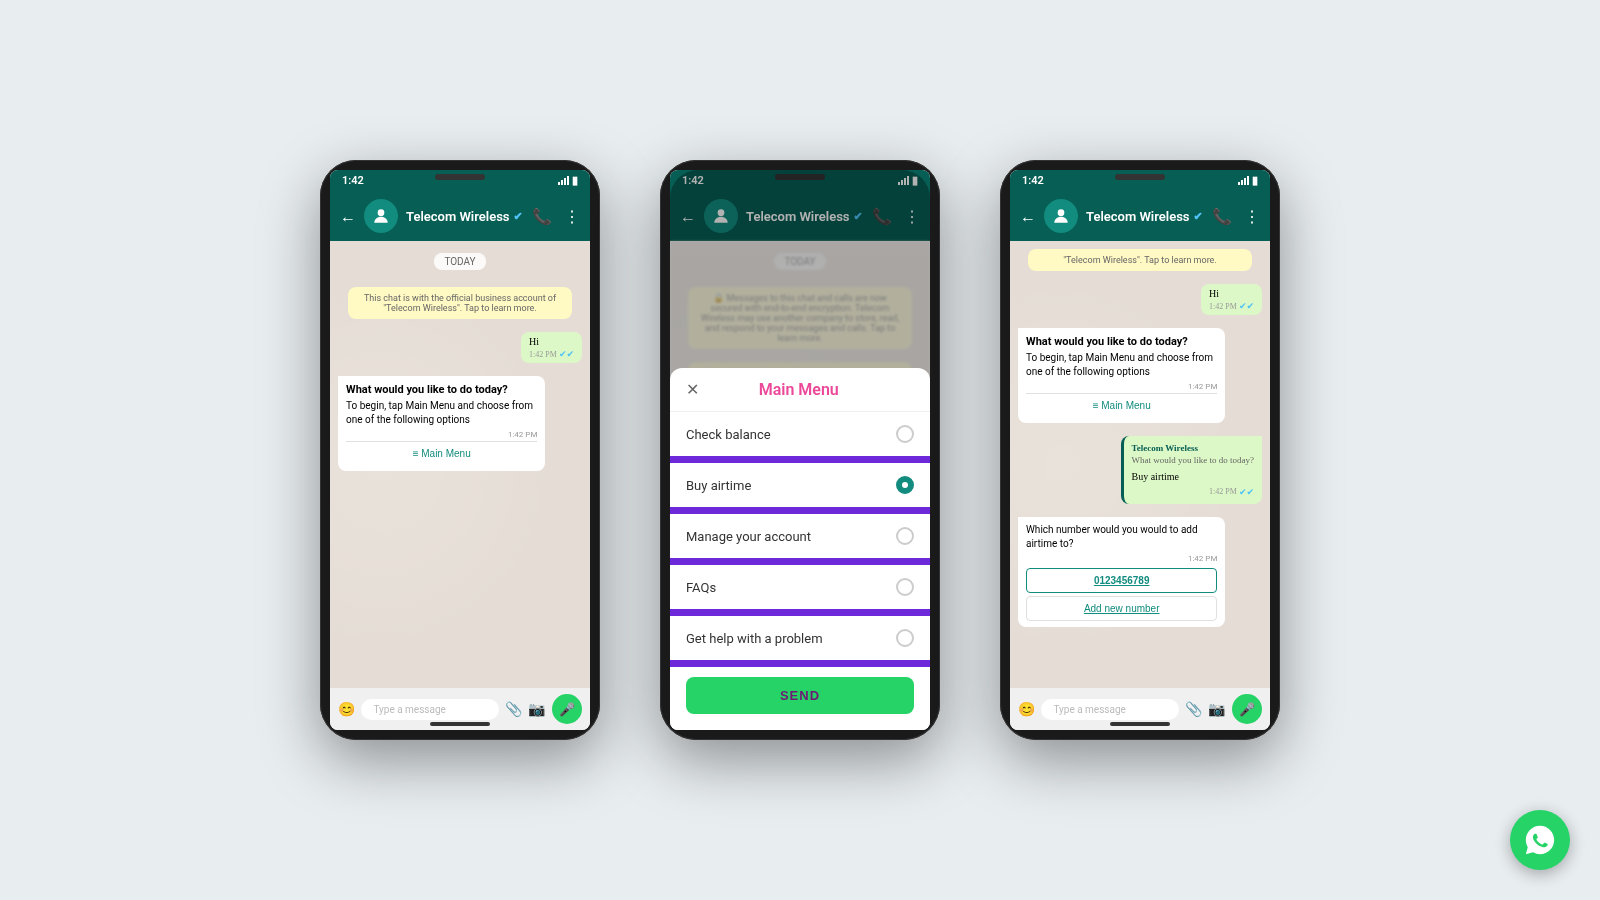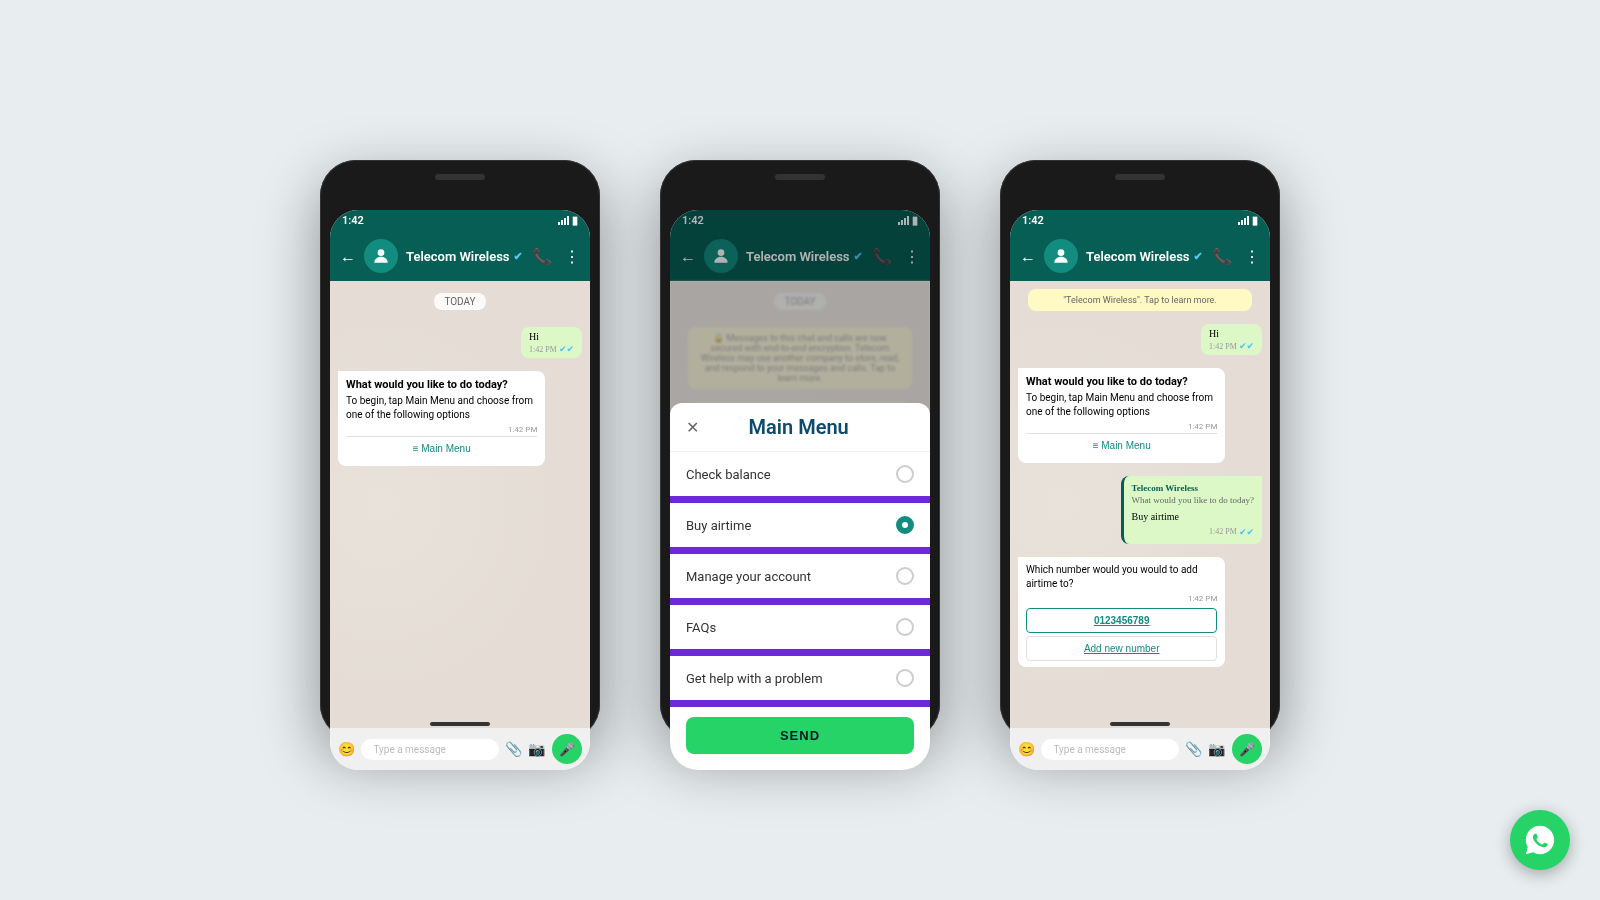--- a/index.html
+++ b/index.html
@@ -27,25 +27,24 @@
       border-radius: 36px;
       padding: 10px;
       box-shadow: 0 20px 60px rgba(0,0,0,0.4), inset 0 0 0 1px #333;
       position: relative;
       flex-shrink: 0;
     }
     .phone-inner {
       width: 100%;
       height: 100%;
       background: #fff;
-      border-radius: 28px;
+      border-radius: 8px;
       overflow: hidden;
       display: flex;
       flex-direction: column;
-      margin-top: 40px;
     }
     
     .status-bar {
       background: #075e54;
       display: flex;
       justify-content: space-between;
       align-items: center;
       padding: 4px 12px;
       color: white;
       font-size: 11px;
@@ -268,23 +267,23 @@
       overflow: hidden;
     }
     .menu-modal-header {
       display: flex;
       align-items: center;
       justify-content: space-between;
       padding: 12px 16px;
       border-bottom: 1px solid #f0f0f0;
     }
     .menu-modal-title {
-      font-size: 20px;
+      font-size: 16px;
       font-weight: 600;
-      color: #0c4a6e;
+      color: #ec4899;
       text-align: center;
       flex: 1;
     }
     .menu-close-btn {
       font-size: 16px;
       color: #666;
       cursor: pointer;
     }
     .menu-item {
       display: flex;
@@ -311,21 +310,21 @@
     }
     .radio-circle.selected::after {
       content: '';
       width: 6px;
       height: 6px;
       background: white;
       border-radius: 50%;
     }
     .send-btn {
       background: #25d366;
-      color: #0f172a;
+      color: #701a75;
       border: none;
       width: calc(100% - 32px);
       margin: 10px 16px 6px;
       padding: 11px;
       border-radius: 8px;
       font-size: 13px;
       font-weight: 700;
       letter-spacing: 1px;
       cursor: pointer;
     }
@@ -416,20 +415,21 @@
           </div>
         </div>
         <div class="wa-header-icons">
           <span>📞</span>
           <span>⋮</span>
         </div>
       </div>
 
       <div class="chat-area">
         <div class="date-divider">TODAY</div>
+        <div class="system-msg">This chat is with the official business account of "Telecom Wireless". Tap to learn more.</div>
         <div class="hi-bubble bubble-outgoing">
           <span>Hi</span>
           <div class="bubble-time">
             <span>1:42 PM</span>
             <span class="check-marks">✔✔</span>
           </div>
         </div>
         <div class="chat-bubble bubble-incoming">
           <div class="bubble-title">What would you like to do today?</div>
           <div>To begin, tap Main Menu and choose from one of the following options</div>

